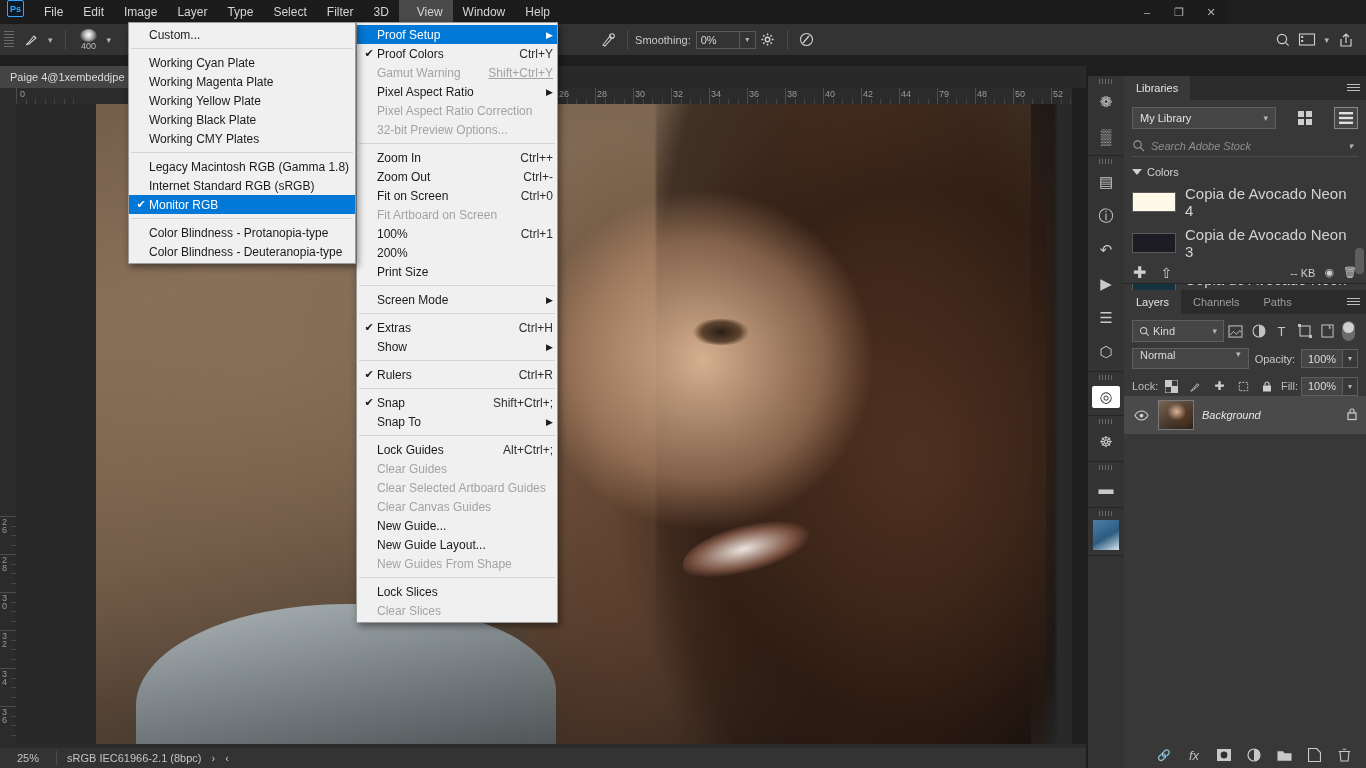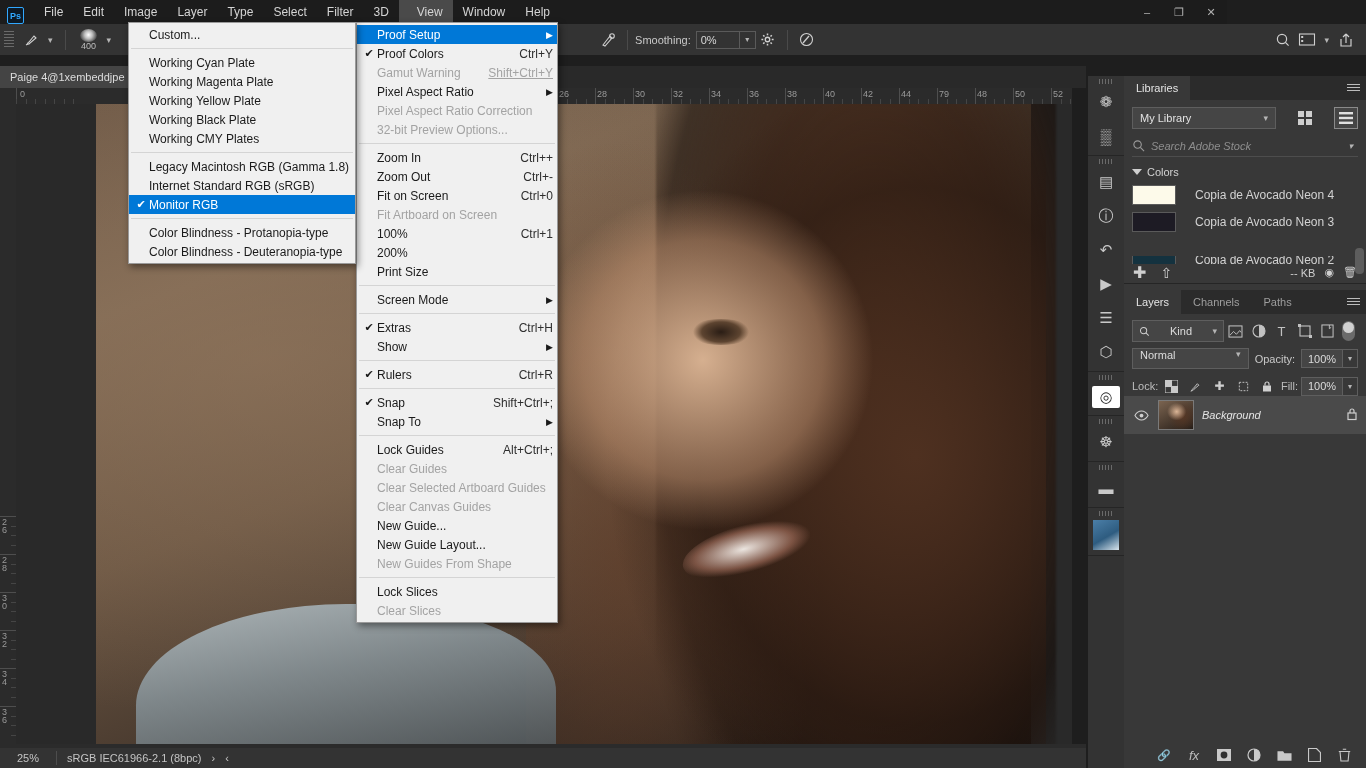--- a/index.html
+++ b/index.html
@@ -7,21 +7,21 @@
   body {
     font-family:"Liberation Sans", sans-serif;
     background:#1e1e1e; color:#c9c9c9; font-size:11px;
     -webkit-font-smoothing:antialiased;
   }
   .app { position:relative; width:1366px; height:768px; }
 
   
   .titlebar {
     position:absolute; left:0; top:0; width:1227px; height:24px;
-    background:#1c1c1c; display:flex; align-items:flex-end;
+    background:#1c1c1c; display:flex; align-items:flex-start;
   }
   .ps-logo {
     width:17px; height:17px; margin-left:7px; margin-right:10px;
     border:1px solid #31a8ff; color:#31a8ff; font-size:9px; font-weight:bold;
     display:flex; align-items:center; justify-content:center; border-radius:2px;
     background:#0d1a26;
   }
   .menubar { display:flex; align-items:center; height:24px; }
   .menu-item {
     padding:0 10px; height:24px; line-height:24px; font-size:12px; color:#d4d4d4;
@@ -209,36 +209,36 @@
   }
   .lib-select .chev { margin-left:auto; padding:0; }
   .view-btn { width:24px; height:22px; display:flex; align-items:center; justify-content:center; color:#c9c9c9; }
   .view-btn.on { border:1px solid #8a8a8a; background:#454545; }
   .lib-search {
     display:flex; align-items:center; gap:6px; height:22px; margin-top:6px;
     border-bottom:1px solid #4d4d4d; color:#8e8e8e; font-size:11px; font-style:italic;
   }
   .colors-hdr { display:flex; align-items:center; gap:5px; margin-top:9px; font-size:11px; color:#d2d2d2; }
   .tri { width:0;height:0;border-left:5px solid transparent;border-right:5px solid transparent;border-top:6px solid #cfcfcf; }
-  .swatch-row { display:flex; align-items:center; gap:19px; margin-top:7px; font-size:12px; color:#d2d2d2; }
+  .swatch-row { display:flex; align-items:center; gap:9px; margin-top:7px; font-size:15px; color:#d2d2d2; }
   .swatch { width:44px; height:20px; border:1px solid #5a5a5a; flex:none; }
   .lib-scroll { position:absolute; right:2px; top:150px; width:9px; height:110px; }
   .lib-thumb { position:absolute; left:0; top:22px; width:9px; height:26px; background:#5d5d5d; border-radius:4px; }
   .lib-footer {
     position:absolute; left:1124px; top:262px; width:242px; height:22px;
     display:flex; align-items:center; padding:0 9px; color:#cfcfcf; font-size:11px;
     border-bottom:1px solid #252525;
   }
   .lf-right { margin-left:auto; display:flex; align-items:center; gap:9px; }
 
   .layers-panel { position:absolute; left:1124px; top:290px; width:242px; height:478px; background:#383838; }
   .lay-filter { display:flex; align-items:center; gap:0px; padding:6px 8px 0 8px; }
   .kind-sel {
     width:92px; height:22px; background:#454545; border:1px solid #5e5e5e;
-    display:flex; align-items:center; gap:20px; padding:0 6px; font-size:11px; color:#dcdcdc;
+    display:flex; align-items:center; gap:3px; padding:0 6px; font-size:11px; color:#dcdcdc;
   }
   .kind-sel .chev { margin-left:auto; padding:0; }
   .filt-ic { width:23px; height:22px; display:flex; align-items:center; justify-content:center; color:#c2c2c2; }
   .toggle-pill { width:13px;height:20px;border-radius:7px;background:#6a6a6a;margin-left:3px;
     display:flex;align-items:flex-start;justify-content:center; }
   .toggle-pill i { width:11px;height:11px;border-radius:50%;background:#d0d0d0;margin-top:1px;display:block; }
   .blend-row { display:flex; align-items:center; padding:6px 8px 0 8px; gap:6px; }
   .blend-sel {
     width:126px; height:21px; background:#454545; border:1px solid #5e5e5e;
     display:flex; padding:0 7px; font-size:11px; color:#dcdcdc;

